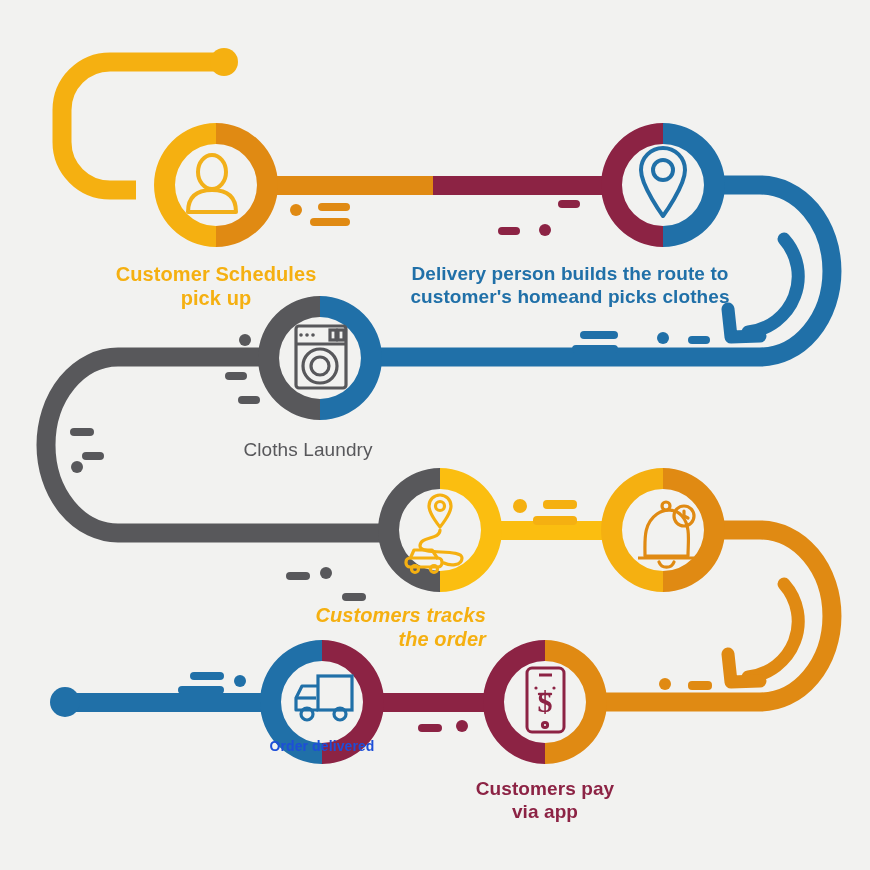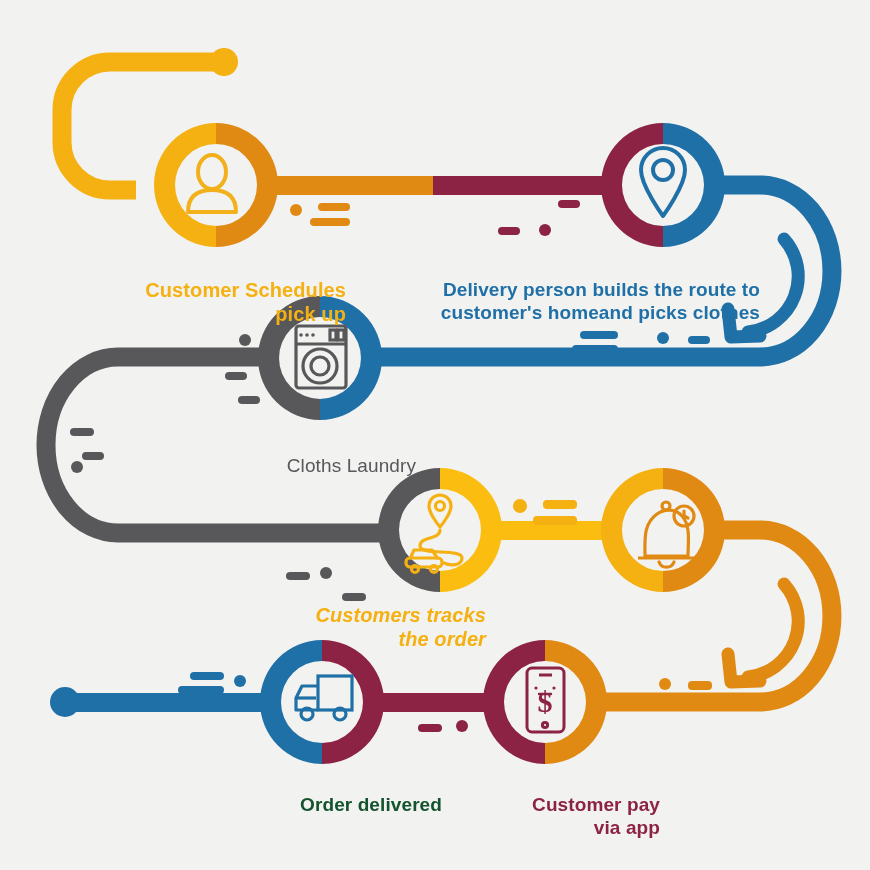--- a/index.html
+++ b/index.html
@@ -11,21 +11,21 @@
   }
   #canvas{position:relative;width:870px;height:870px;}
   svg.flow{position:absolute;top:0;left:0;width:870px;height:870px;}
   .lbl{
     position:absolute;
     font-weight:bold;
     line-height:1.22;
     letter-spacing:.1px;
     white-space:pre-line;
   }
-  .lbl.c{text-align:right;margin-top:16px;}
+  .lbl.c{text-align:center;}
   .lbl.r{text-align:right;font-style:italic;}
 </style>
 </head>
 <body style="background: rgb(242, 242, 240);">
 
 <div id="canvas">
 
   <svg class="flow" viewBox="0 0 870 870" xmlns="http://www.w3.org/2000/svg">
 
     <g>
@@ -208,18 +208,18 @@
 
   <div class="lbl c" style="left:200px;top:438px;width:216px;font-size:19px;color:#58585B;font-weight:normal;">Cloths Laundry</div>
 
   <div class="lbl c" style="left:380px;top:262px;width:380px;font-size:19px;color:#2070A8;">Delivery person builds the  route   to
 customer's homeand picks clothes</div>
 
   <div class="lbl r" style="left:252px;top:603px;width:234px;font-size:20px;color:#F5B011;">Customers tracks
 the order</div>
 
 
-  <div class="lbl c" style="left:202px;top:777px;width:240px;font-size:19px;color:#14532d;">Order delivered</div>
-
-  <div class="lbl c" style="left:430px;top:777px;width:230px;font-size:19px;color:#8C2344;">Customer pay
+  <div class="lbl c" style="left:202px;top:738px;width:240px;font-size:14px;color:#1d4ed8;">Order delivered</div>
+
+  <div class="lbl c" style="left:430px;top:777px;width:230px;font-size:19px;color:#8C2344;">Customers pay
 via app</div>
 
 </div>
 
 </body></html>

